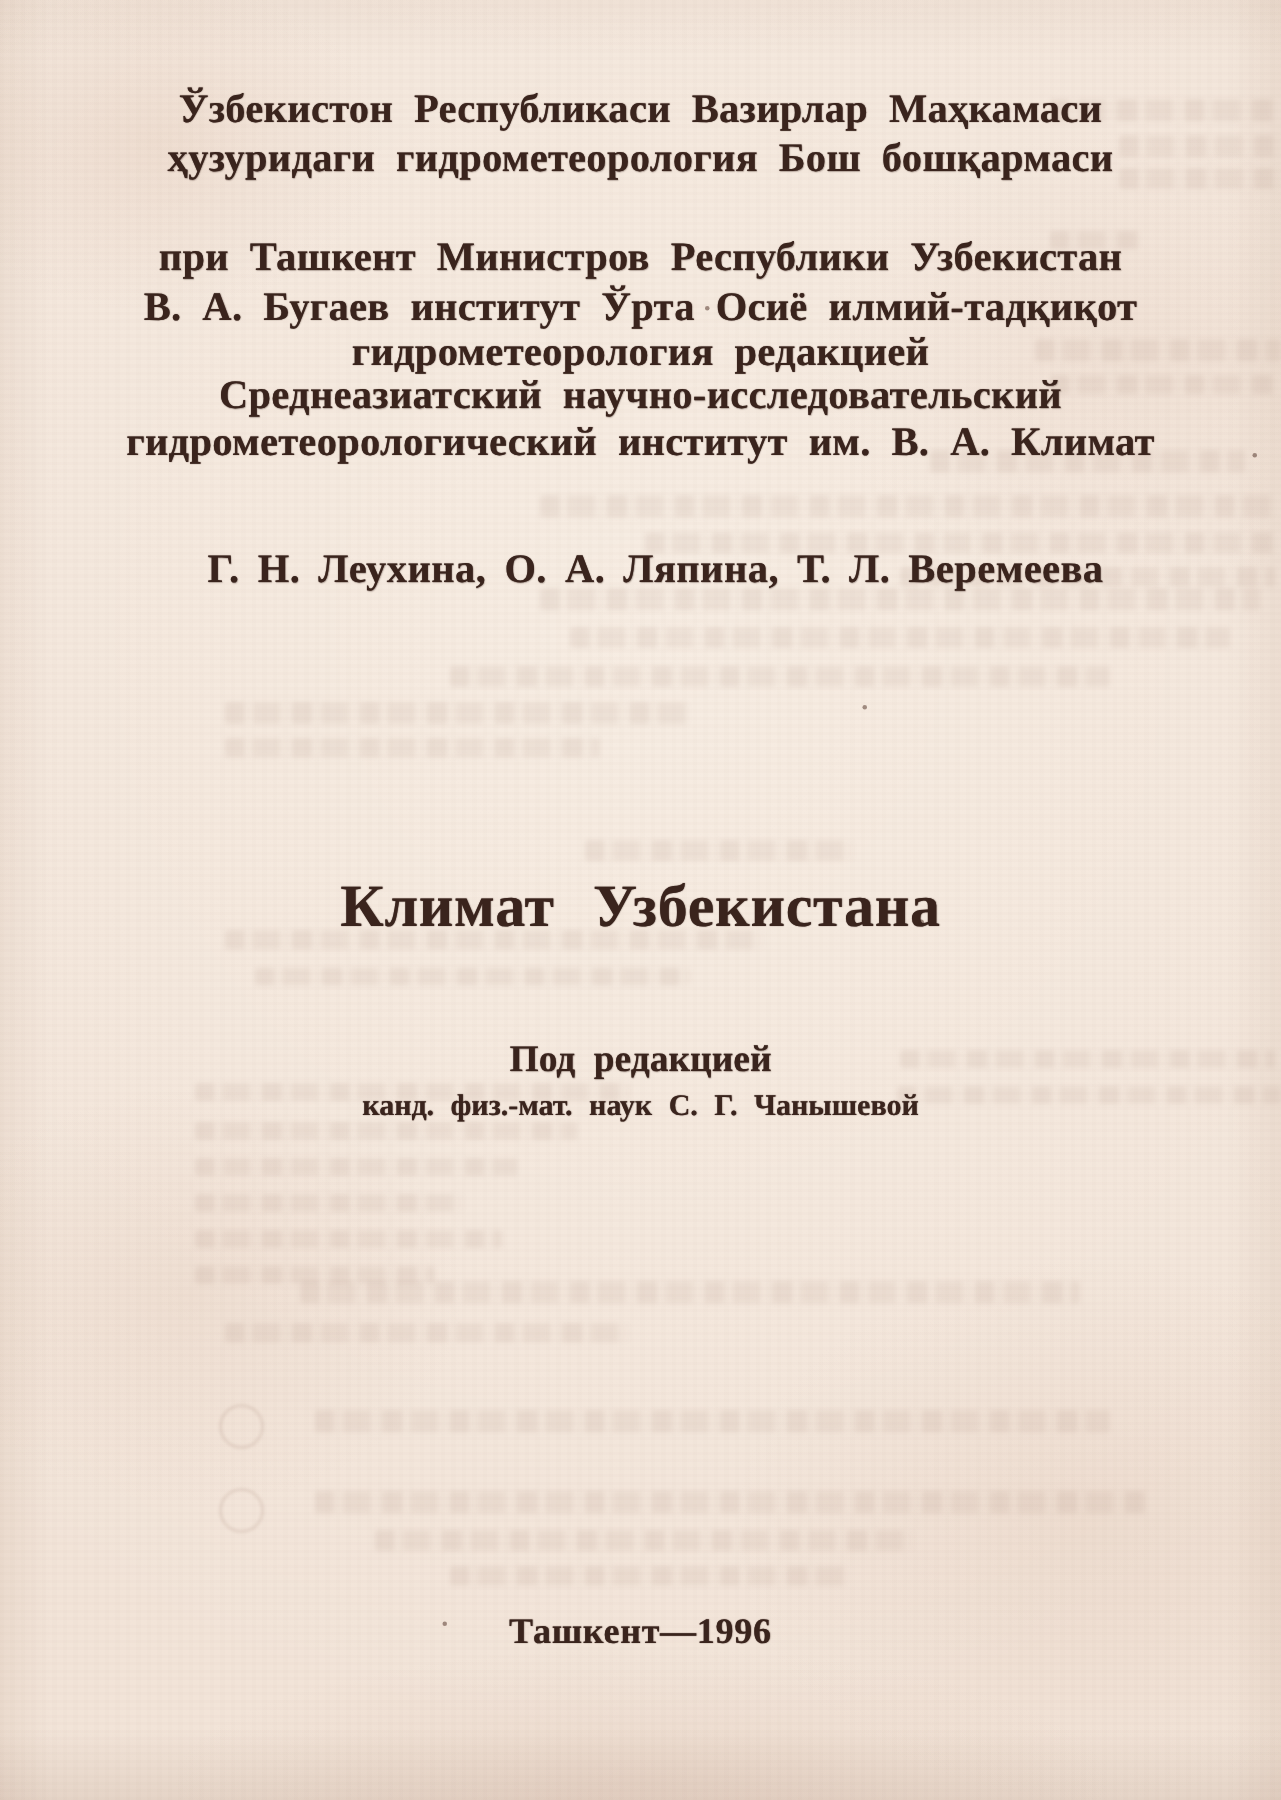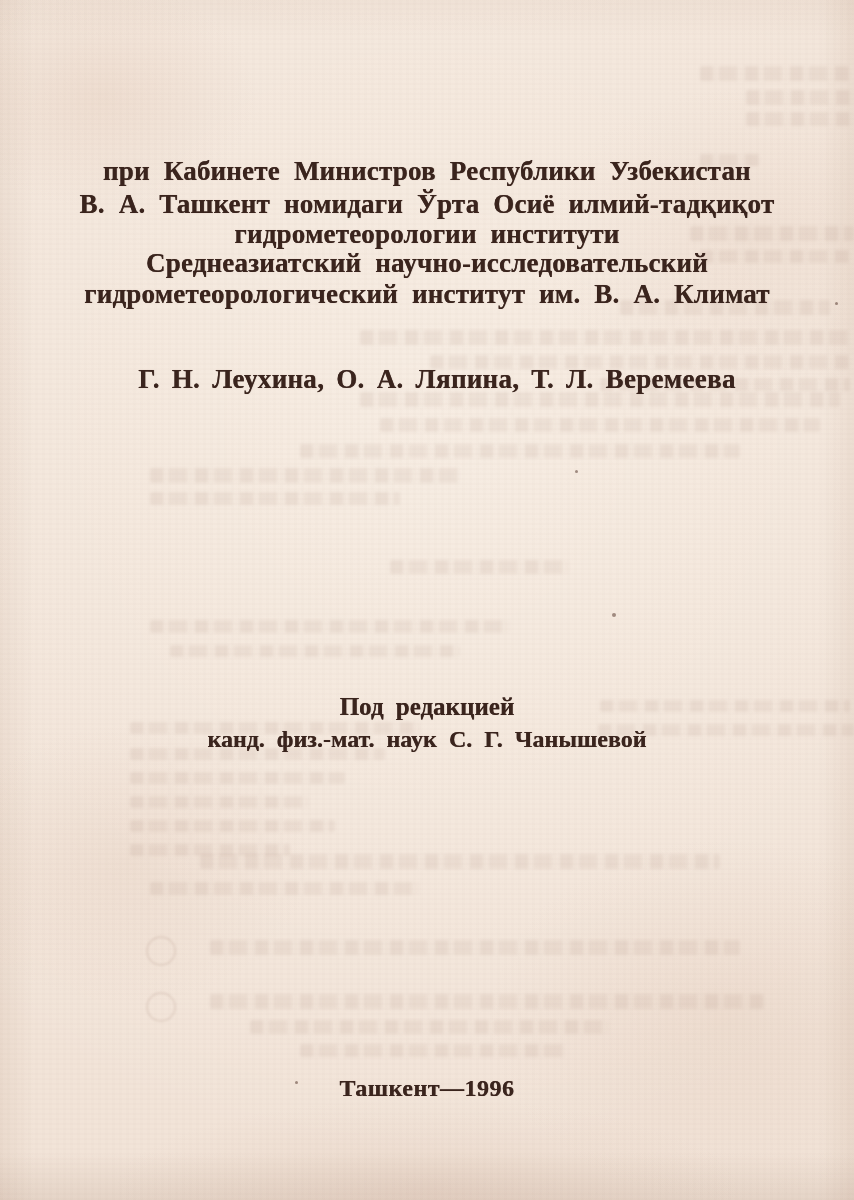--- a/index.html
+++ b/index.html
@@ -42,21 +42,21 @@
   .txt{position:absolute;left:0;width:100%;text-align:center;font-weight:700;
     line-height:1.15;white-space:nowrap;
     text-shadow:0 0 .6px rgba(58,36,29,.75), .4px .4px .8px rgba(58,36,29,.28);}
   .inst{font-size:27px;word-spacing:7px;letter-spacing:.2px;}
   .l1{top:57px}.l2{top:90px}.l3{top:123px}.l4{top:156px}
   .l5{top:189px}.l6{top:219px}.l7{top:248px}.l8{top:279px}
   .authors{top:364px;font-size:27px;word-spacing:5px;letter-spacing:.3px;padding-left:10px;}
   .title-main{font-size:40px;word-spacing:15px;letter-spacing:.5px;}
   .t-uz{top:498px}.t-ru{top:581px}
   .ed1{top:693px;font-size:25px;word-spacing:6px;}
-  .ed2{top:726px;font-size:24px;word-spacing:6px;}
+  .ed2{top:726px;font-size:20px;word-spacing:6px;}
   .imprint{top:1075px;font-size:24px;letter-spacing:.5px;}
 </style>
 </head>
 <body>
 
 <div class="page" style="--paper: #f1e3d7; --ink: #3a241d;">
   <div class="mottle"></div>
   <div class="grain"></div>
 
   <div id="ghost-layer">
@@ -94,27 +94,30 @@
       <div class="ghost" style="left: 300px; top: 1044px; width: 265px; height: 13px;"></div>
       <div class="ghost-circle" style="left: 146px; top: 936px; width: 26px; height: 26px;"></div>
       <div class="ghost-circle" style="left: 146px; top: 992px; width: 26px; height: 26px;"></div>
       <div class="speck" style="left: 612px; top: 613px; width: 4px; height: 4px;"></div>
       <div class="speck" style="left: 470px; top: 204px; width: 3px; height: 3px;"></div>
       <div class="speck" style="left: 295px; top: 1081px; width: 3px; height: 3px;"></div>
       <div class="speck" style="left: 575px; top: 470px; width: 3px; height: 3px;"></div>
       <div class="speck" style="left: 835px; top: 302px; width: 3px; height: 3px;"></div>
     </div>
 
-  <div class="txt inst l4">при Кабинете Министров Республики Узбекистан</div>
+  <div class="txt inst l1">Ўзбекистон Республикаси Вазирлар Маҳкамаси</div>
+  <div class="txt inst l2">ҳузуридаги гидрометеорология Бош бошқармаси</div>
+  <div class="txt inst l4">при Ташкент Министров Республики Узбекистан</div>
 
-  <div class="txt inst l5">В. А. Ташкент номидаги Ўрта Осиё илмий-тадқиқот</div>
-  <div class="txt inst l6">гидрометеорологии институти</div>
+  <div class="txt inst l5">В. А. Бугаев институт Ўрта Осиё илмий-тадқиқот</div>
+  <div class="txt inst l6">гидрометеорология редакцией</div>
   <div class="txt inst l7">Среднеазиатский научно-исследовательский</div>
   <div class="txt inst l8">гидрометеорологический институт им. В. А. Климат</div>
 
   <div class="txt authors">Г. Н. Леухина, О. А. Ляпина, Т. Л. Веремеева</div>
 
+  <div class="txt title-main t-ru">Климат Узбекистана</div>
 
   <div class="txt ed1">Под редакцией</div>
   <div class="txt ed2">канд. физ.-мат. наук С. Г. Чанышевой</div>
 
   <div class="txt imprint">Ташкент—1996</div>
 </div>
 
 </body></html>

